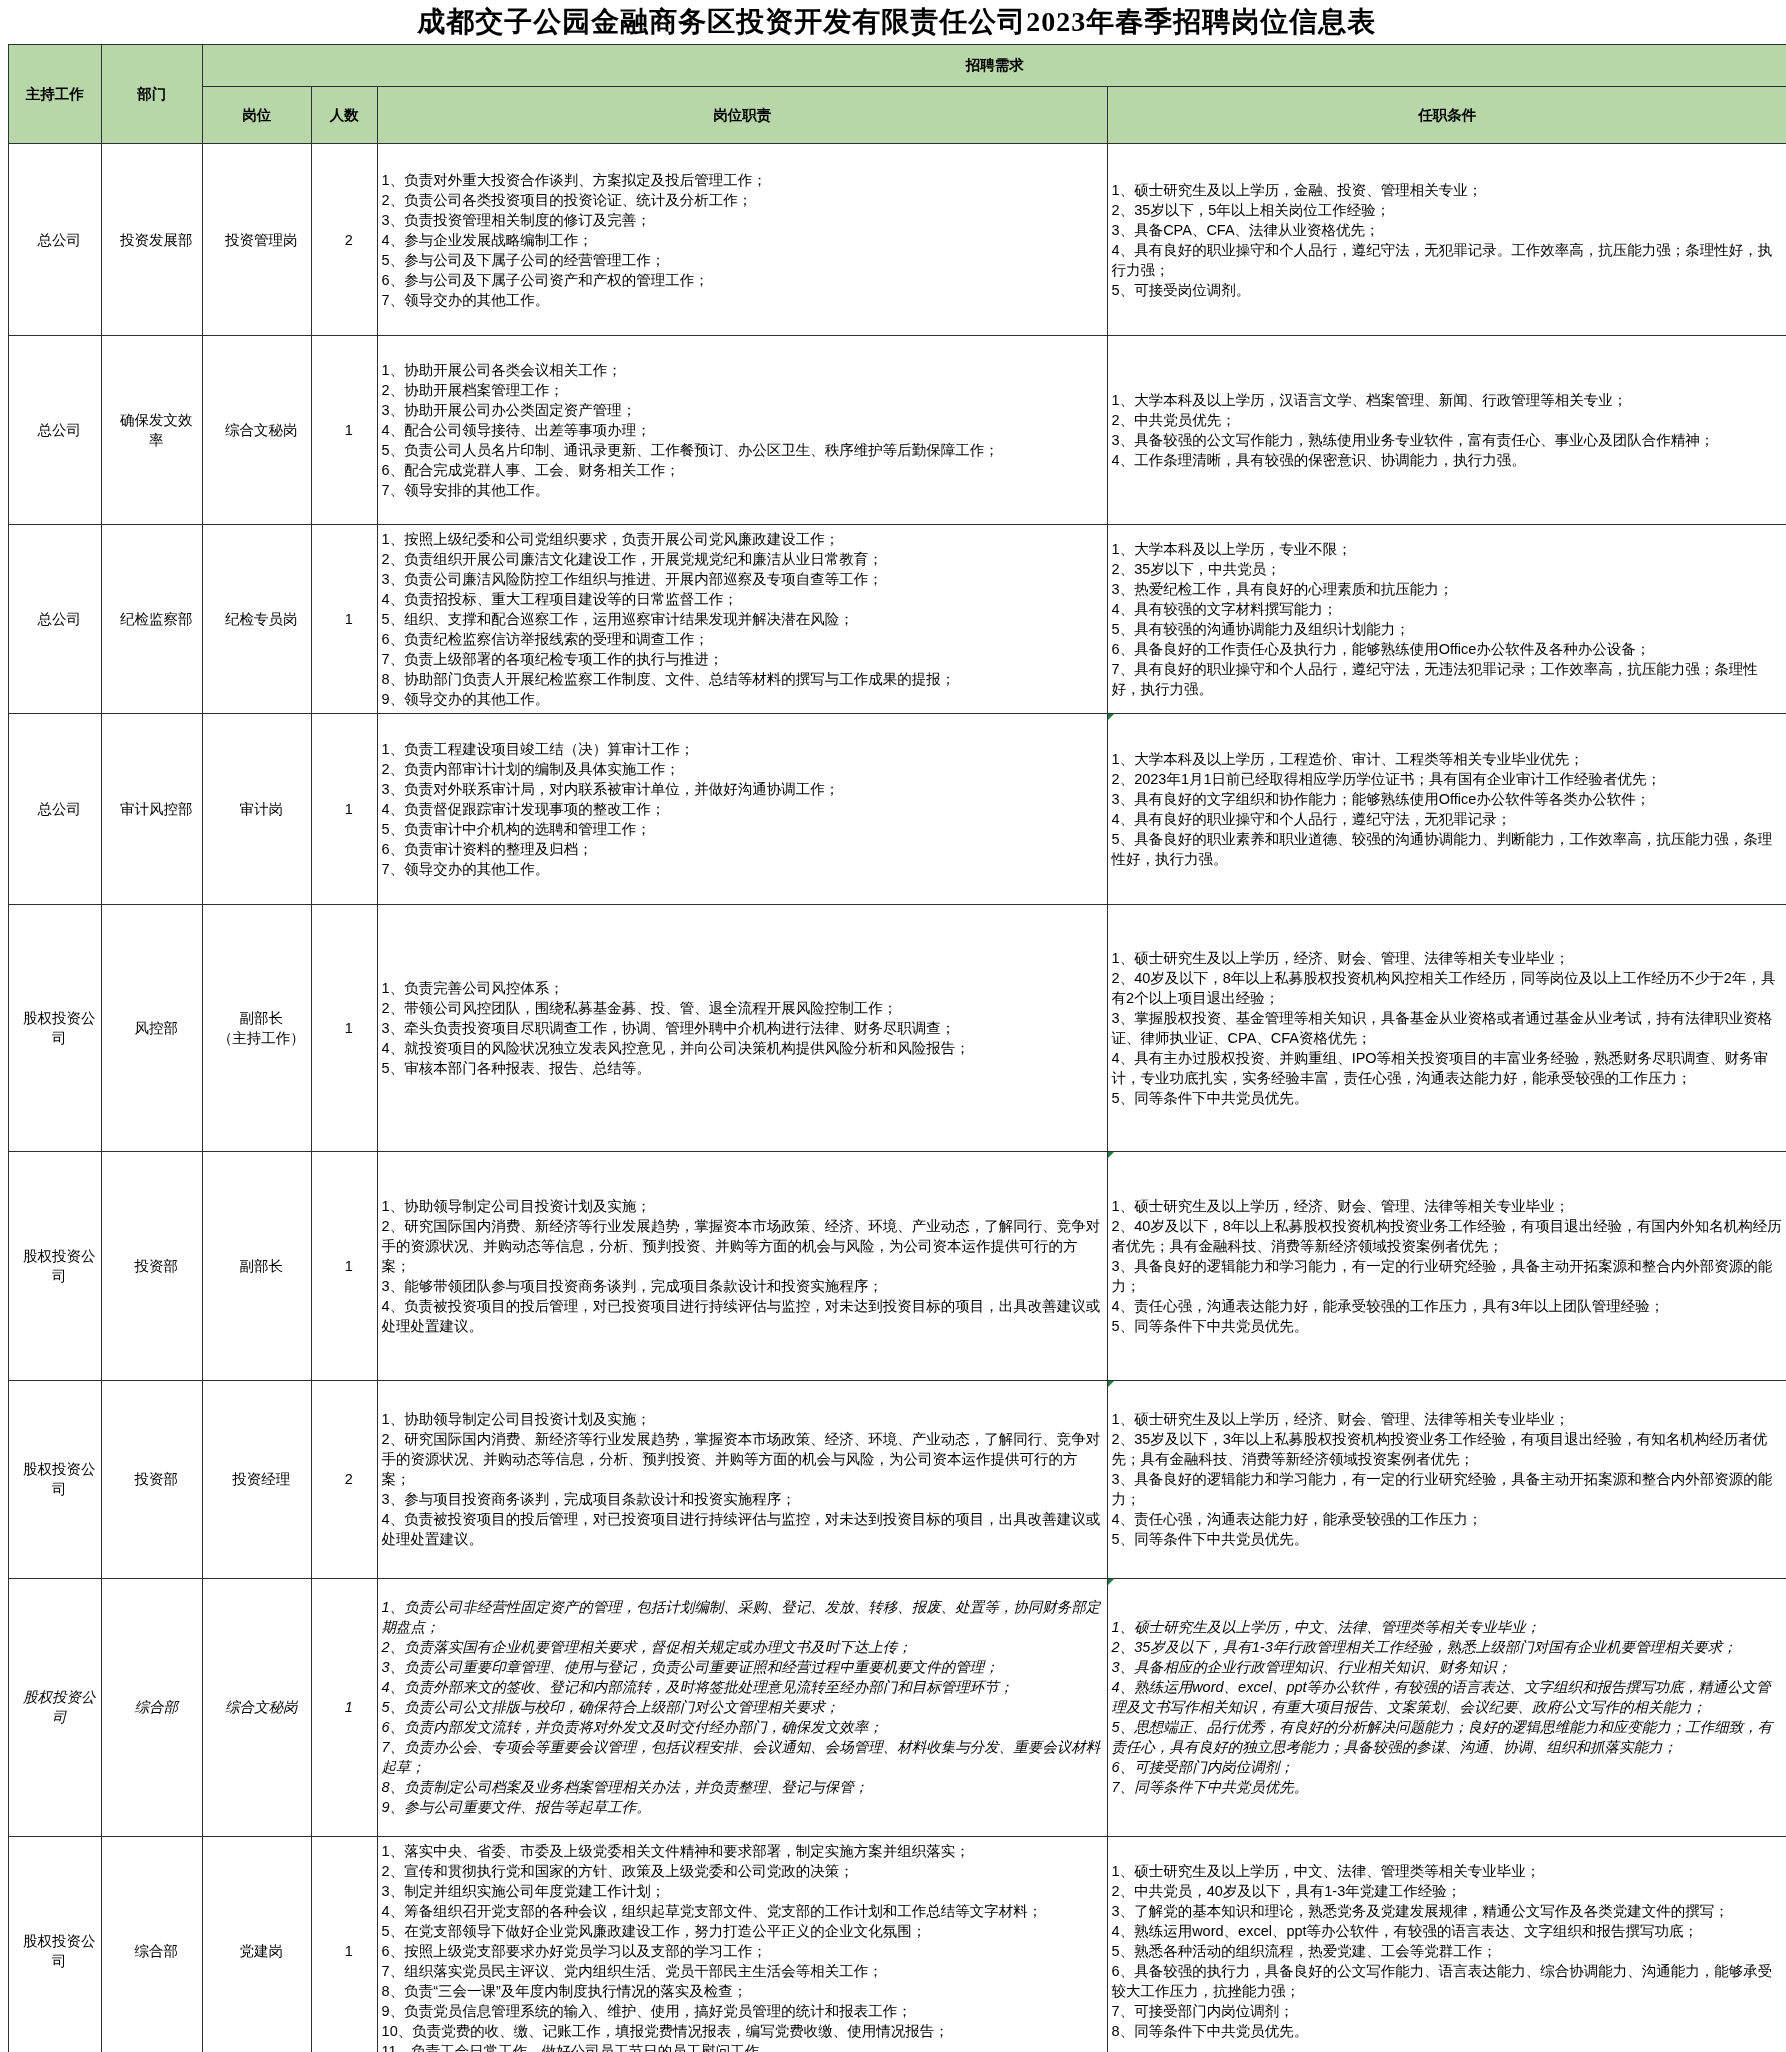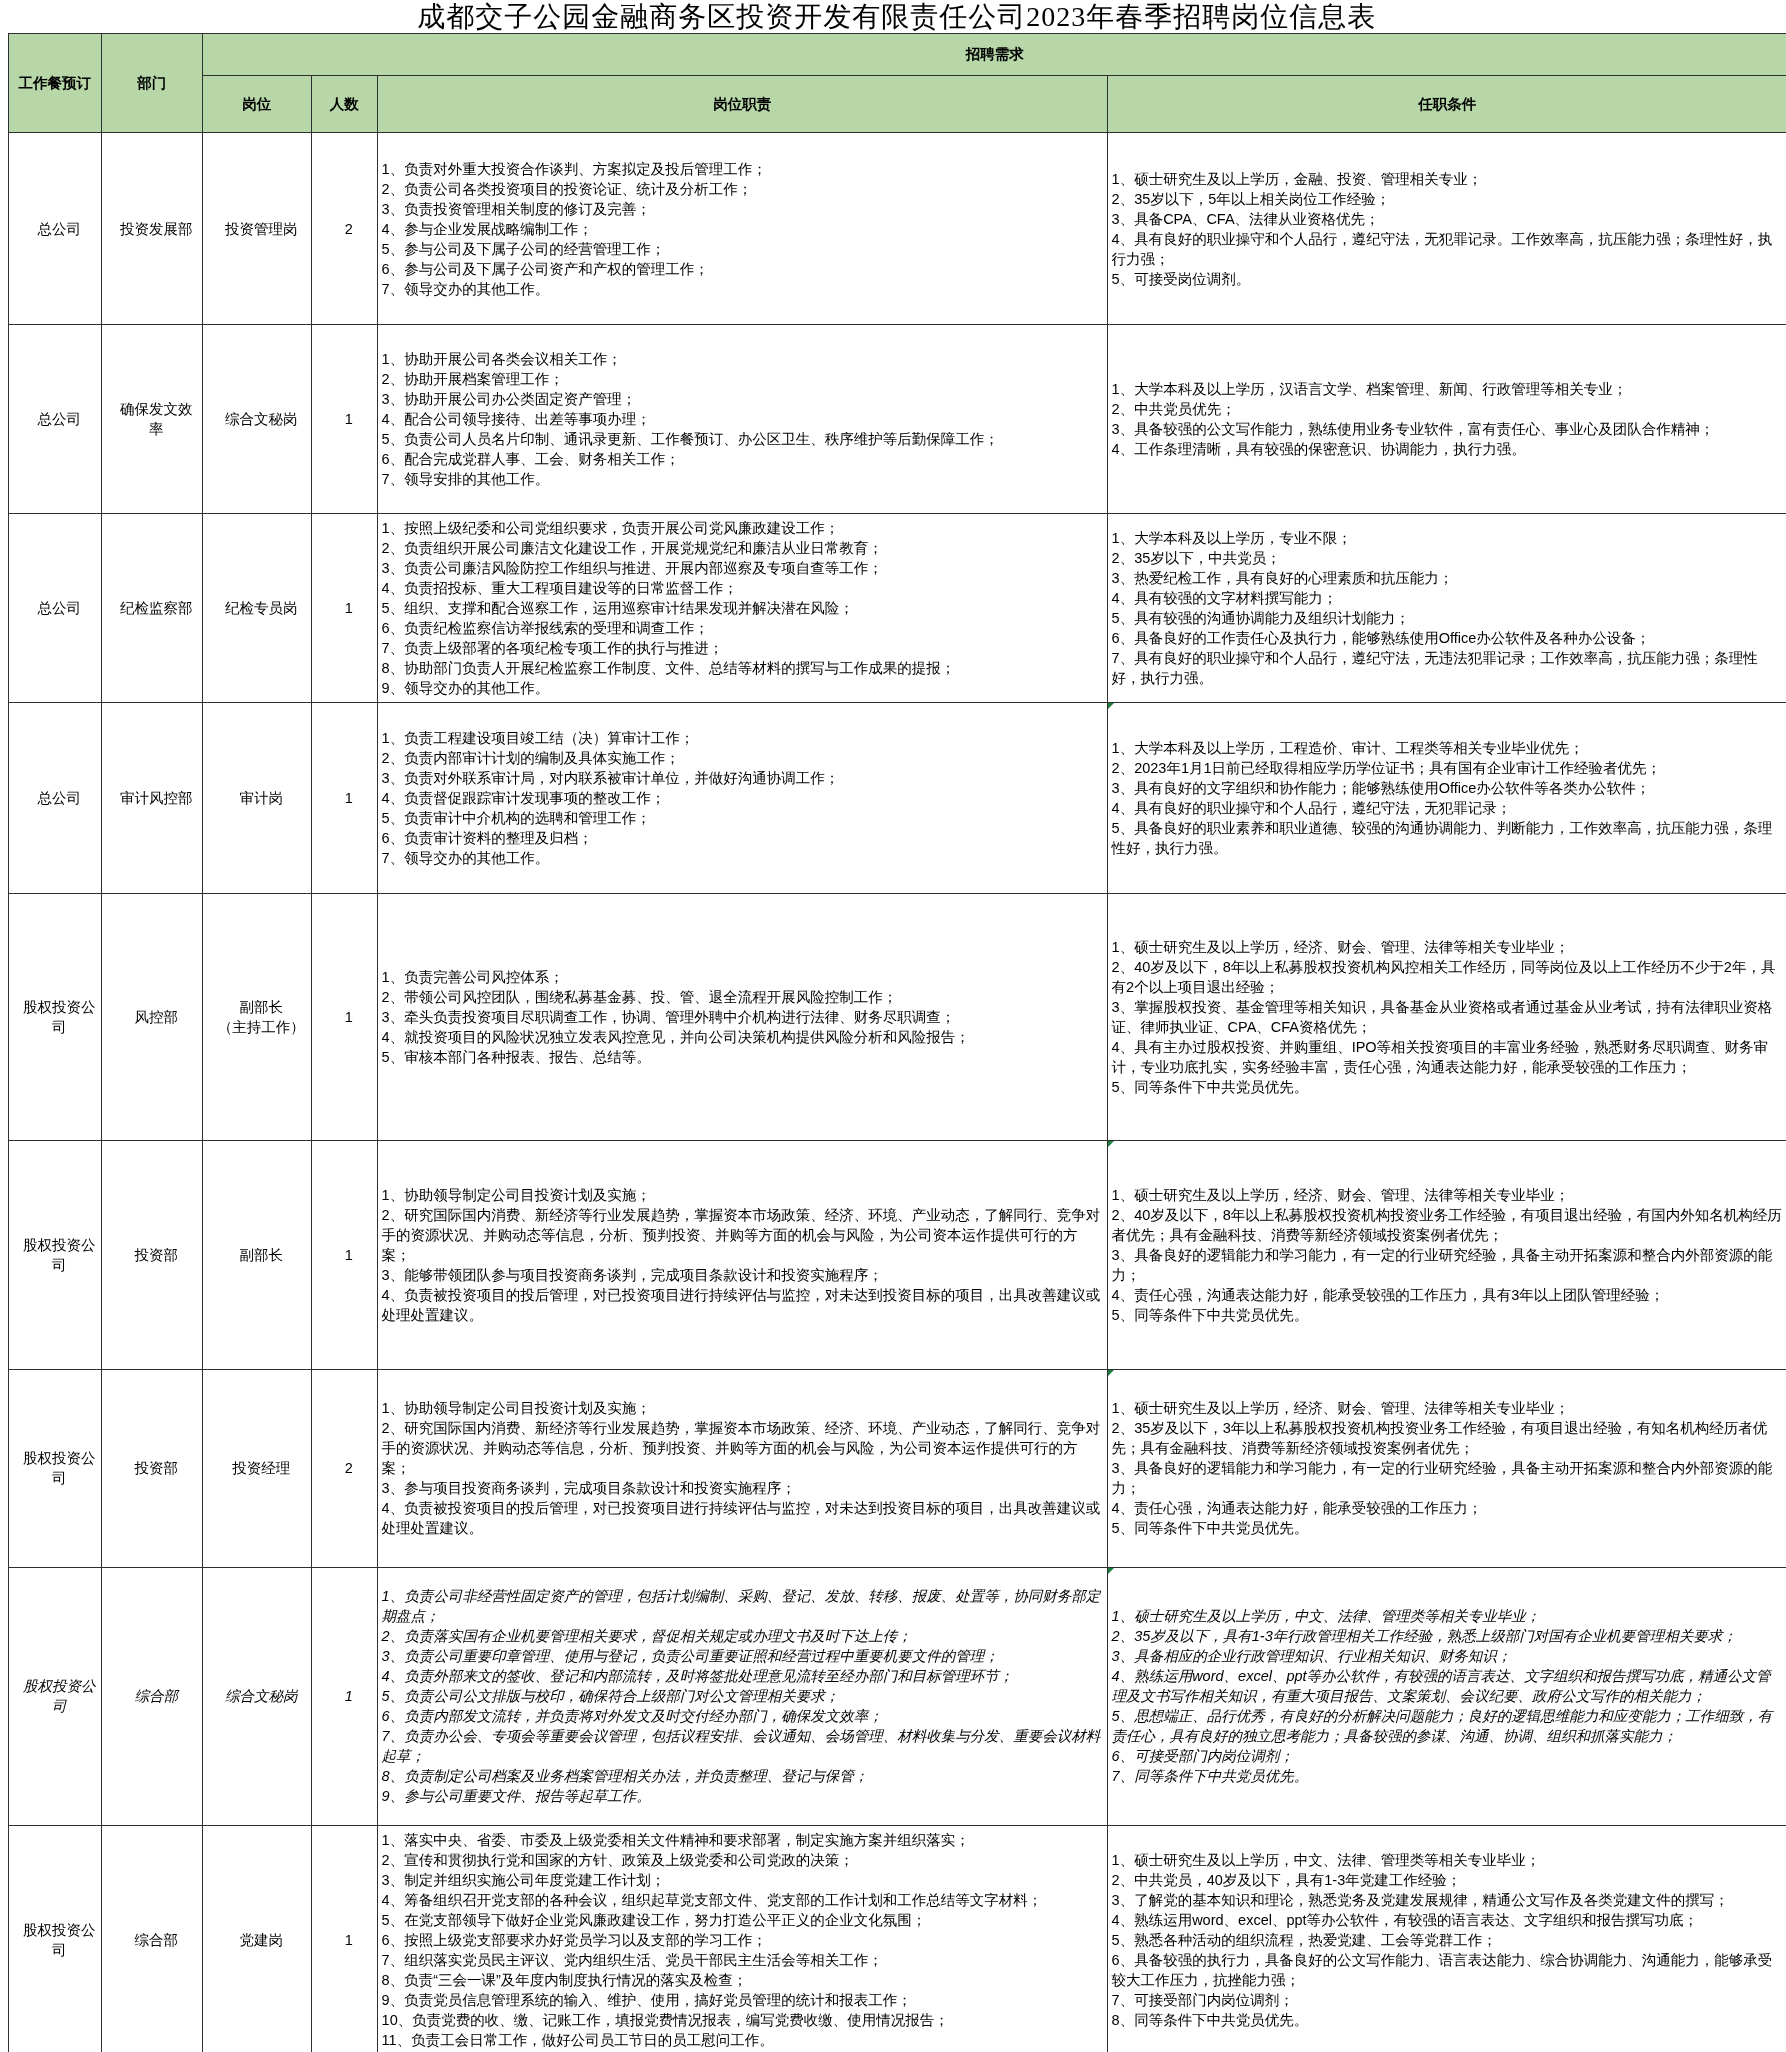--- a/index.html
+++ b/index.html
@@ -4,24 +4,24 @@
 <style>
   html,body { margin:0; padding:0; background:#ffffff; }
   body {
     width:1786px;
     font-family:"Liberation Sans","DejaVu Sans",sans-serif;
     color:#000;
     -webkit-font-smoothing:antialiased;
   }
   .sheet { padding-left:7.7px; }
   .title-row {
-    height:33px;
+    height:44px;
     display:flex; align-items:center; justify-content:center;
     font-family:"Liberation Serif","DejaVu Serif",serif;
-    font-weight:normal;
+    font-weight:bold;
     font-size:28px;
     letter-spacing:1px;
     white-space:nowrap;
   }
   table.jobs {
     border-collapse:collapse;
     table-layout:fixed;
     width:1778px;
   }
   .jobs th, .jobs td {
@@ -77,21 +77,21 @@
     <colgroup>
       <col style="width:93px">
       <col style="width:101px">
       <col style="width:109px">
       <col style="width:66px">
       <col style="width:730px">
       <col style="width:680px">
     </colgroup>
     <thead>
       <tr>
-        <th rowspan="2">工作餐预订</th>
+        <th rowspan="2">主持工作</th>
         <th rowspan="2">部门</th>
         <th colspan="4" class="group-h">招聘需求</th>
       </tr>
       <tr>
         <th class="sub-h">岗位</th>
         <th class="sub-h">人数</th>
         <th class="sub-h">岗位职责</th>
         <th class="sub-h">任职条件</th>
       </tr>
     </thead>

